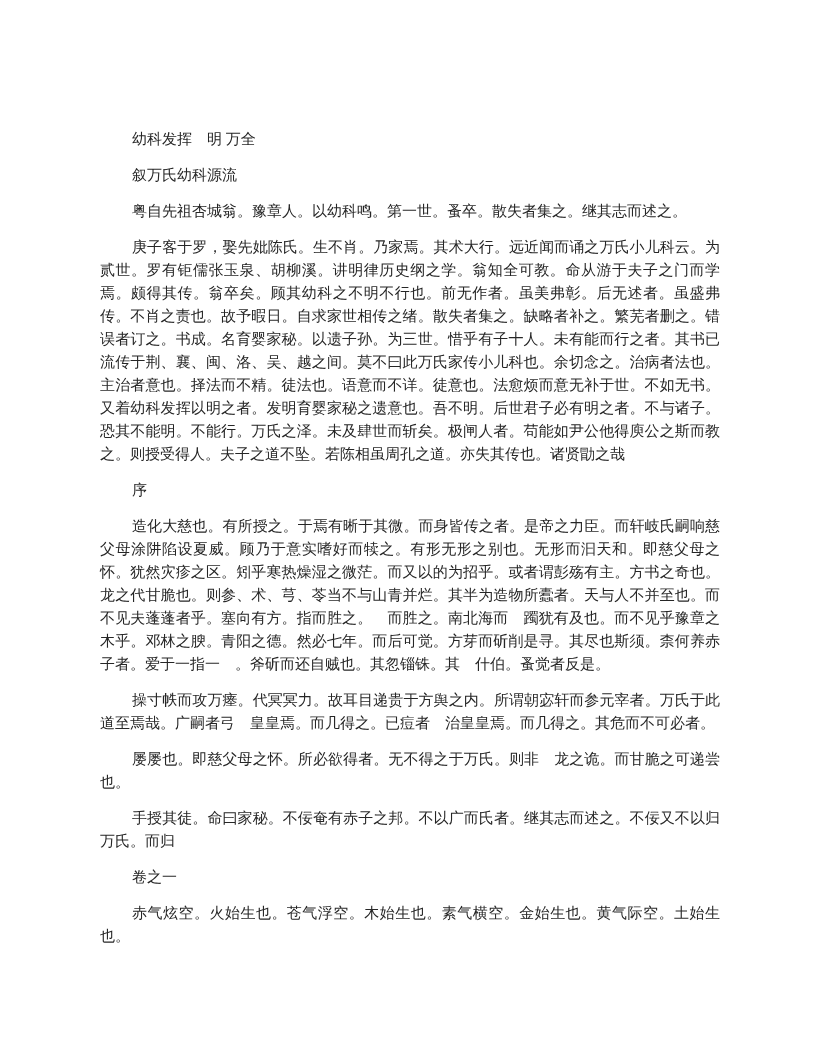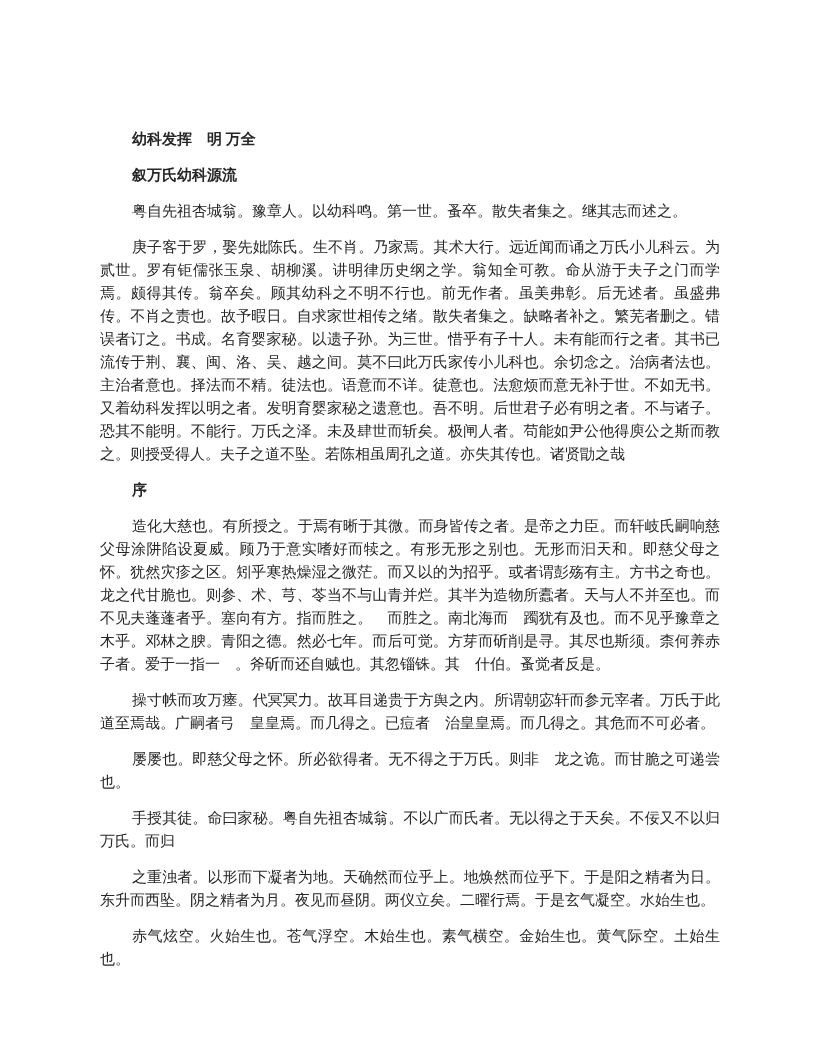--- a/index.html
+++ b/index.html
@@ -25,21 +25,20 @@
   .block {
     margin: 0 0 13px 0;
     text-indent: 32px;
     text-align: justify;
     text-justify: inter-character;
     word-break: break-all;
     overflow-wrap: anywhere;
   }
   .block.heading {
     text-align: left;
-    font-weight: bold;
   }
   .block:last-child {
     margin-bottom: 0;
   }
 </style>
 </head>
 <body>
 
 <div class="page">
 
@@ -52,22 +51,22 @@
   <p class="block">庚子客于罗，娶先妣陈氏。生不肖。乃家焉。其术大行。远近闻而诵之万氏小儿科云。为贰世。罗有钜儒张玉泉、胡柳溪。讲明律历史纲之学。翁知全可教。命从游于夫子之门而学焉。颇得其传。翁卒矣。顾其幼科之不明不行也。前无作者。虽美弗彰。后无述者。虽盛弗传。不肖之责也。故予暇日。自求家世相传之绪。散失者集之。缺略者补之。繁芜者删之。错误者订之。书成。名育婴家秘。以遗子孙。为三世。惜乎有子十人。未有能而行之者。其书已流传于荆、襄、闽、洛、吴、越之间。莫不曰此万氏家传小儿科也。余切念之。治病者法也。主治者意也。择法而不精。徒法也。语意而不详。徒意也。法愈烦而意无补于世。不如无书。又着幼科发挥以明之者。发明育婴家秘之遗意也。吾不明。后世君子必有明之者。不与诸子。恐其不能明。不能行。万氏之泽。未及肆世而斩矣。极闸人者。苟能如尹公他得庾公之斯而教之。则授受得人。夫子之道不坠。若陈相虽周孔之道。亦失其传也。诸贤勖之哉</p>
 
   <p class="block heading">序</p>
 
   <p class="block">造化大慈也。有所授之。于焉有晰于其微。而身皆传之者。是帝之力臣。而轩岐氏嗣响慈父母涂阱陷设夏威。顾乃于意实嗜好而犊之。有形无形之别也。无形而汩天和。即慈父母之怀。犹然灾疹之区。矧乎寒热燥湿之微茫。而又以的为招乎。或者谓彭殇有主。方书之奇也。　龙之代甘脆也。则参、术、芎、苓当不与山青并烂。其半为造物所蠹者。天与人不并至也。而不见夫蓬蓬者乎。塞向有方。指而胜之。　而胜之。南北海而　躅犹有及也。而不见乎豫章之木乎。邓林之腴。青阳之德。然必七年。而后可觉。方芽而斫削是寻。其尽也斯须。柰何养赤子者。爱于一指一　。斧斫而还自贼也。其忽锱铢。其　什伯。蚤觉者反是。</p>
 
   <p class="block">操寸帙而攻万瘗。代冥冥力。故耳目递贵于方舆之内。所谓朝宓轩而参元宰者。万氏于此道至焉哉。广嗣者弓　皇皇焉。而几得之。已痘者　治皇皇焉。而几得之。其危而不可必者。</p>
 
   <p class="block">屡屡也。即慈父母之怀。所必欲得者。无不得之于万氏。则非　龙之诡。而甘脆之可递尝也。</p>
 
-  <p class="block">手授其徒。命曰家秘。粤自先祖杏城翁。不以广而氏者。无以得之于天矣。不佞又不以归万氏。而归</p>
+  <p class="block">手授其徒。命曰家秘。不佞奄有赤子之邦。不以广而氏者。继其志而述之。不佞又不以归万氏。而归</p>
+
+  <p class="block heading">卷之一</p>
 
 
 
-
-  <p class="block">之重浊者。以形而下凝者为地。天确然而位乎上。地焕然而位乎下。于是阳之精者为日。东升而西坠。阴之精者为月。夜见而昼阴。两仪立矣。二曜行焉。于是玄气凝空。水始生也。</p>
 
   <p class="block">赤气炫空。火始生也。苍气浮空。木始生也。素气横空。金始生也。黄气际空。土始生也。</p>
 
 </div>
 
 </body></html>

